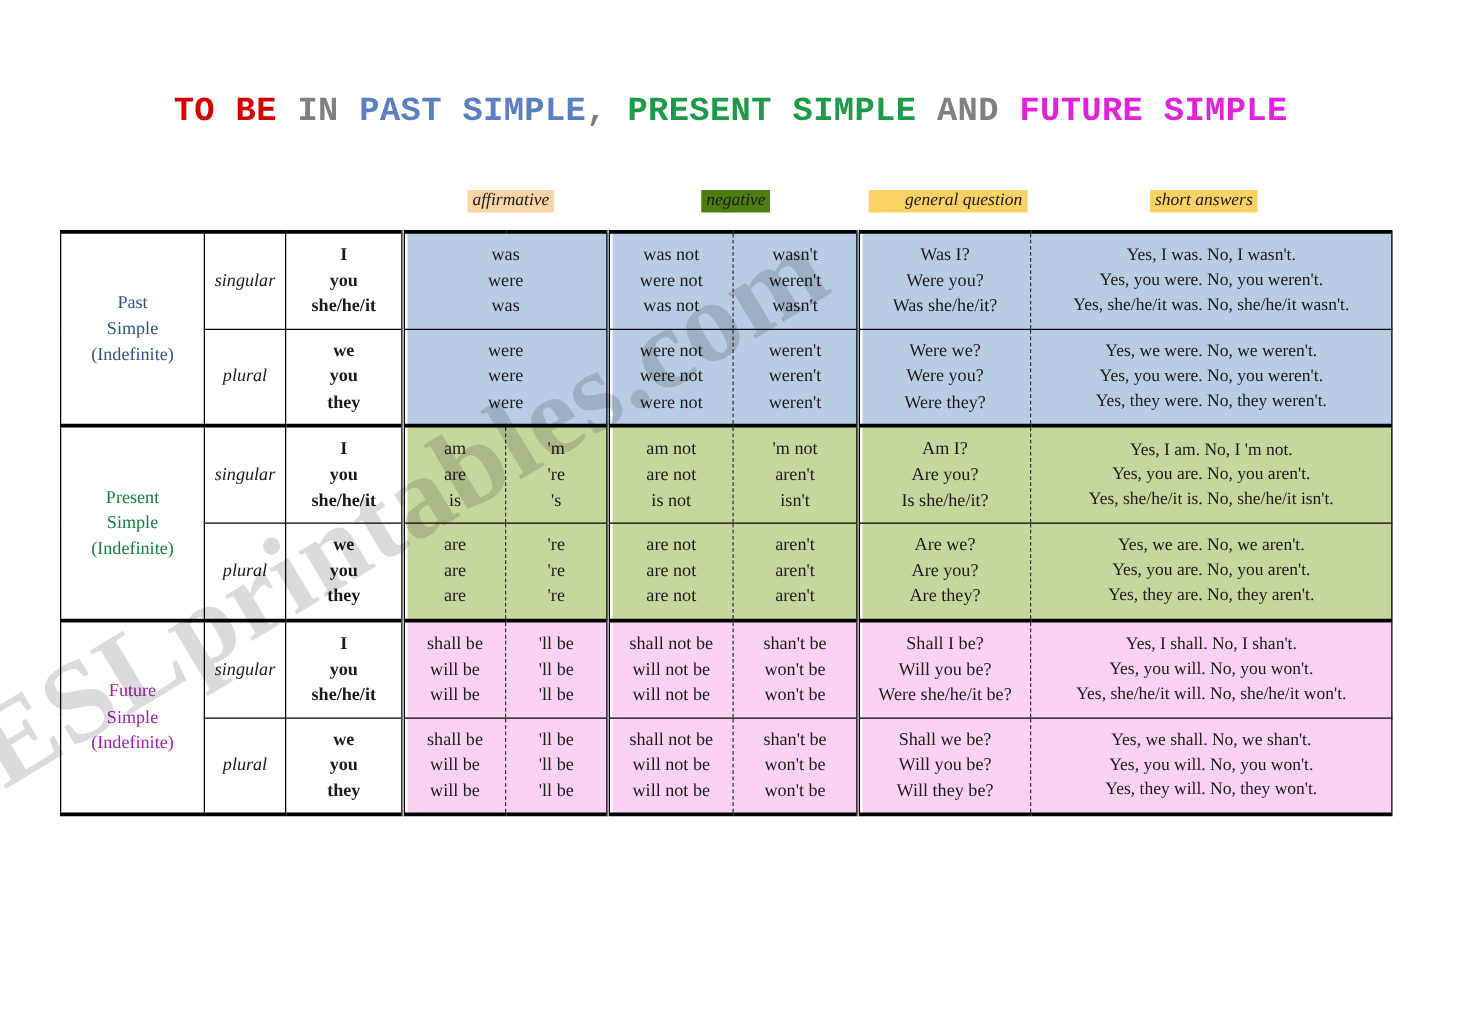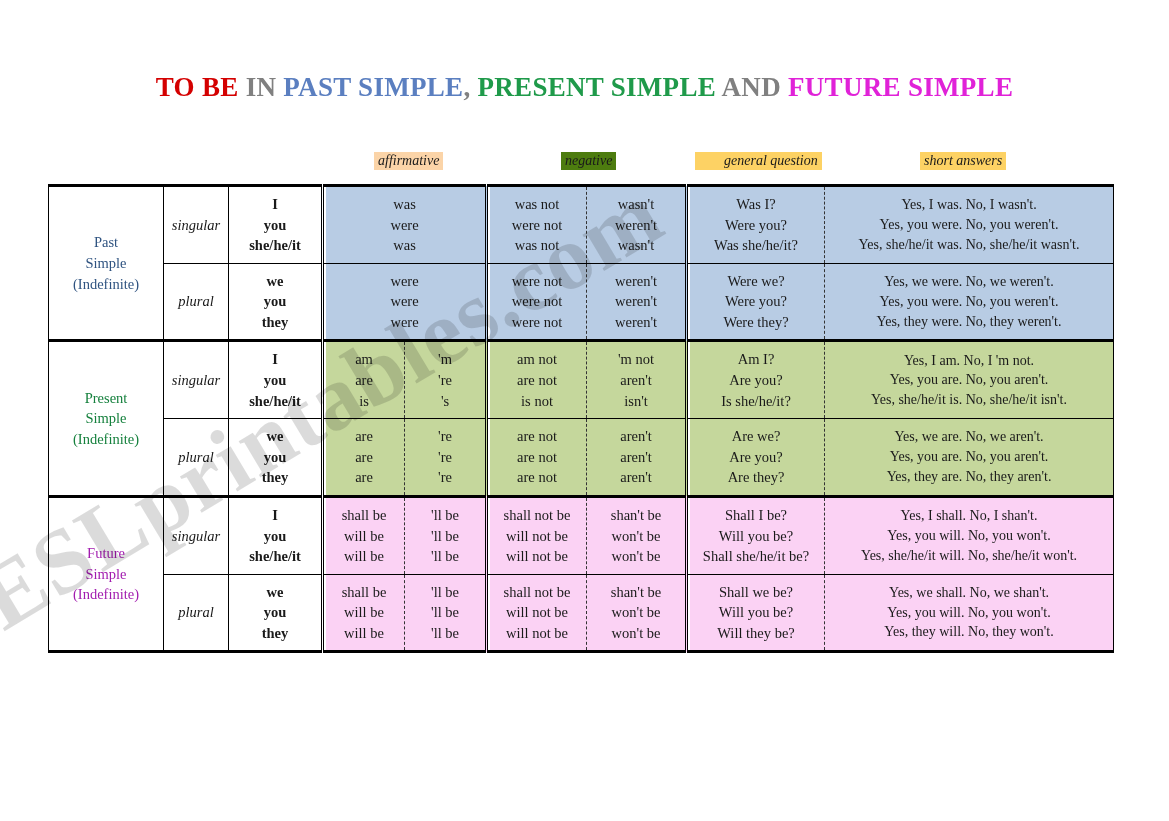--- a/index.html
+++ b/index.html
@@ -40,21 +40,21 @@
     top: 72px;
     width: 1169px;
     text-align: center;
     font-family: "Liberation Serif", "DejaVu Serif", serif;
     font-size: 27px;
     font-weight: bold;
     font-variant: small-caps;
     letter-spacing: 0.3px;
     white-space: nowrap;
   }
-  #title span { white-space: pre; }
+  #title span { white-space: pre; font-family: Liberation Mono, monospace; }
   .t-tobe    { color: #d40000; }
   .t-plain   { color: #808080; }
   .t-past    { color: #5b7fc0; }
   .t-present { color: #1f9a4a; }
   .t-future  { color: #e022d8; }
 
   
   #colheads {
     position: absolute;
     left: 0;
@@ -442,21 +442,21 @@
           <div class="cellwrap tight">
             <span class="line">shan't be</span>
             <span class="line">won't be</span>
             <span class="line">won't be</span>
           </div>
         </td>
         <td class="bg-future dbl-left dash-right sep-top">
           <div class="cellwrap tight">
             <span class="line">Shall I be?</span>
             <span class="line">Will you be?</span>
-            <span class="line">Shall she/he/it be?</span>
+            <span class="line">Were she/he/it be?</span>
           </div>
         </td>
         <td class="bg-future no-left short sep-top">
           <div class="cellwrap tight">
             <span class="line">Yes, I shall. No, I shan't.</span>
             <span class="line">Yes, you will. No, you won't.</span>
             <span class="line">Yes, she/he/it will. No, she/he/it won't.</span>
           </div>
         </td>
       </tr>

